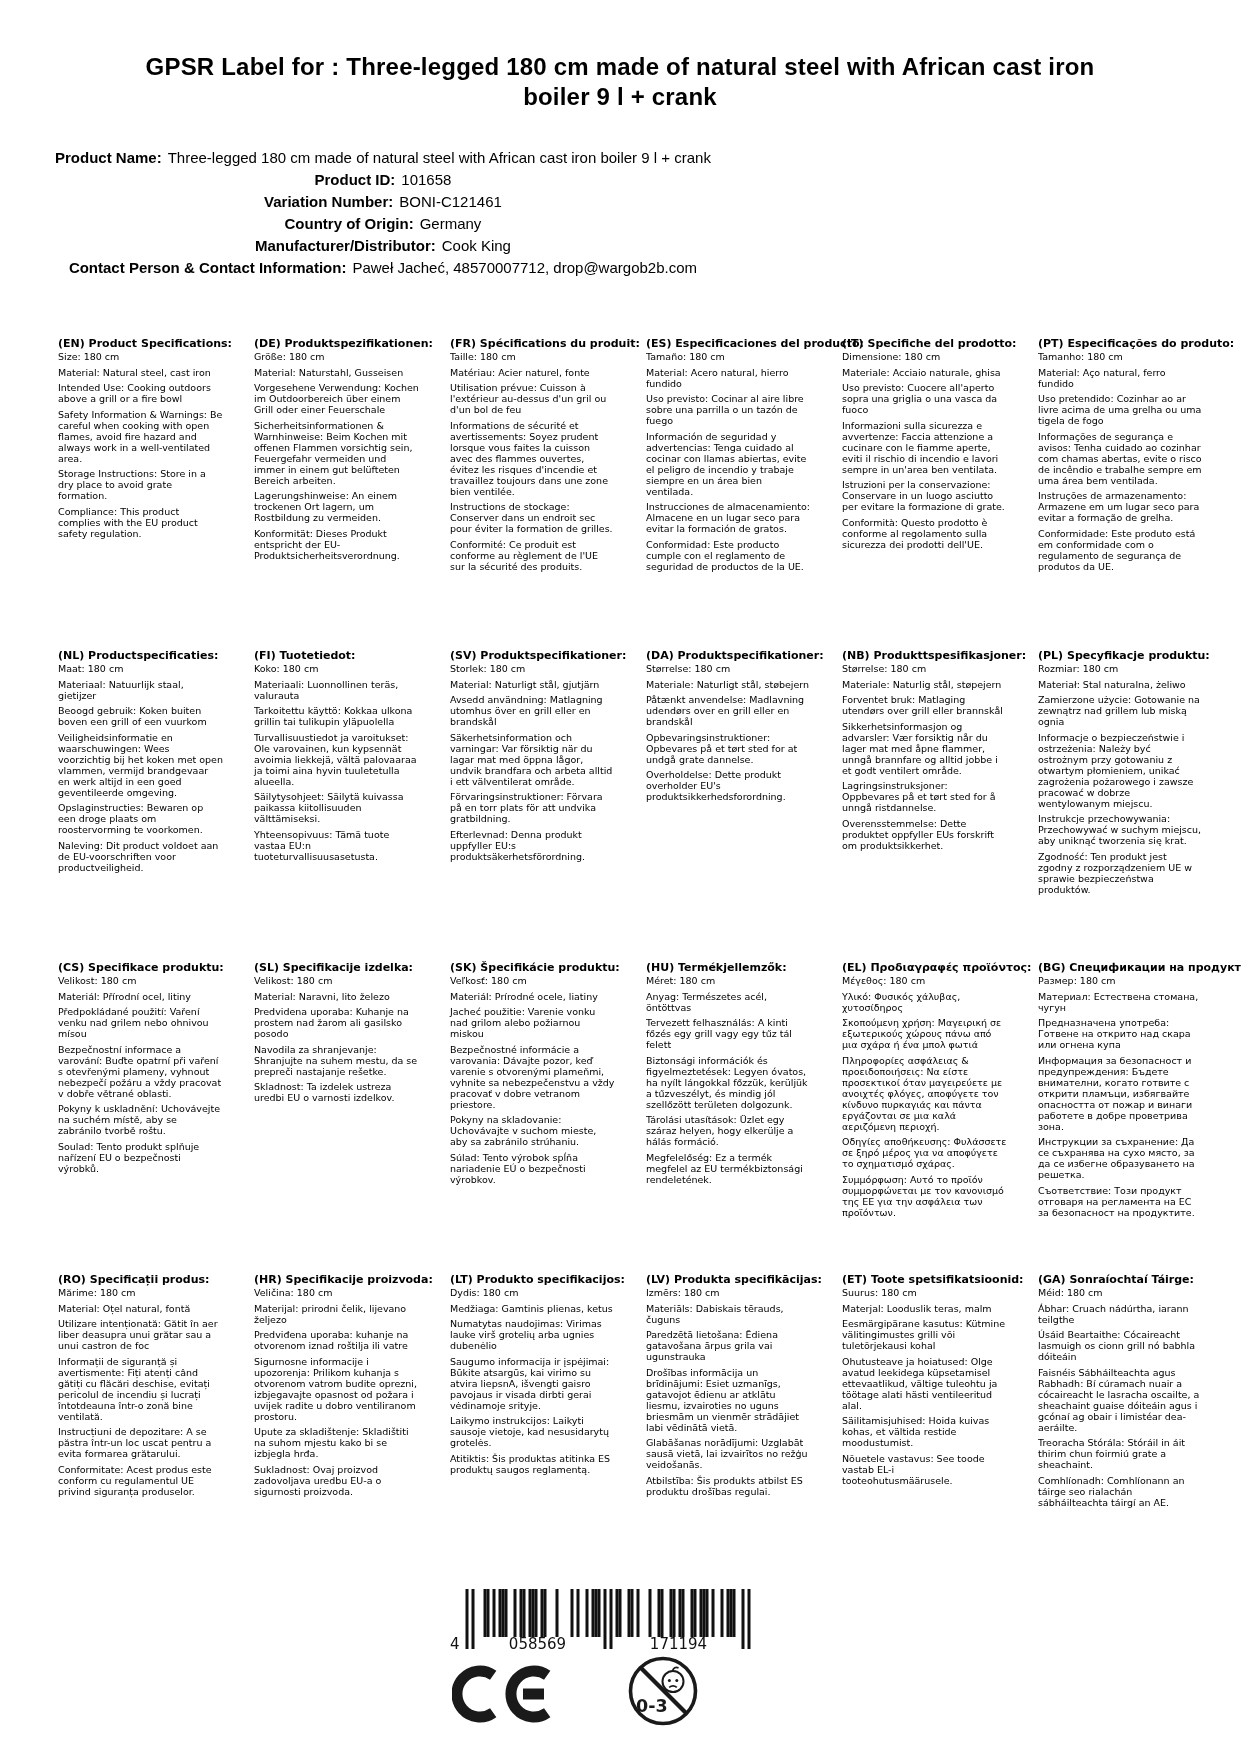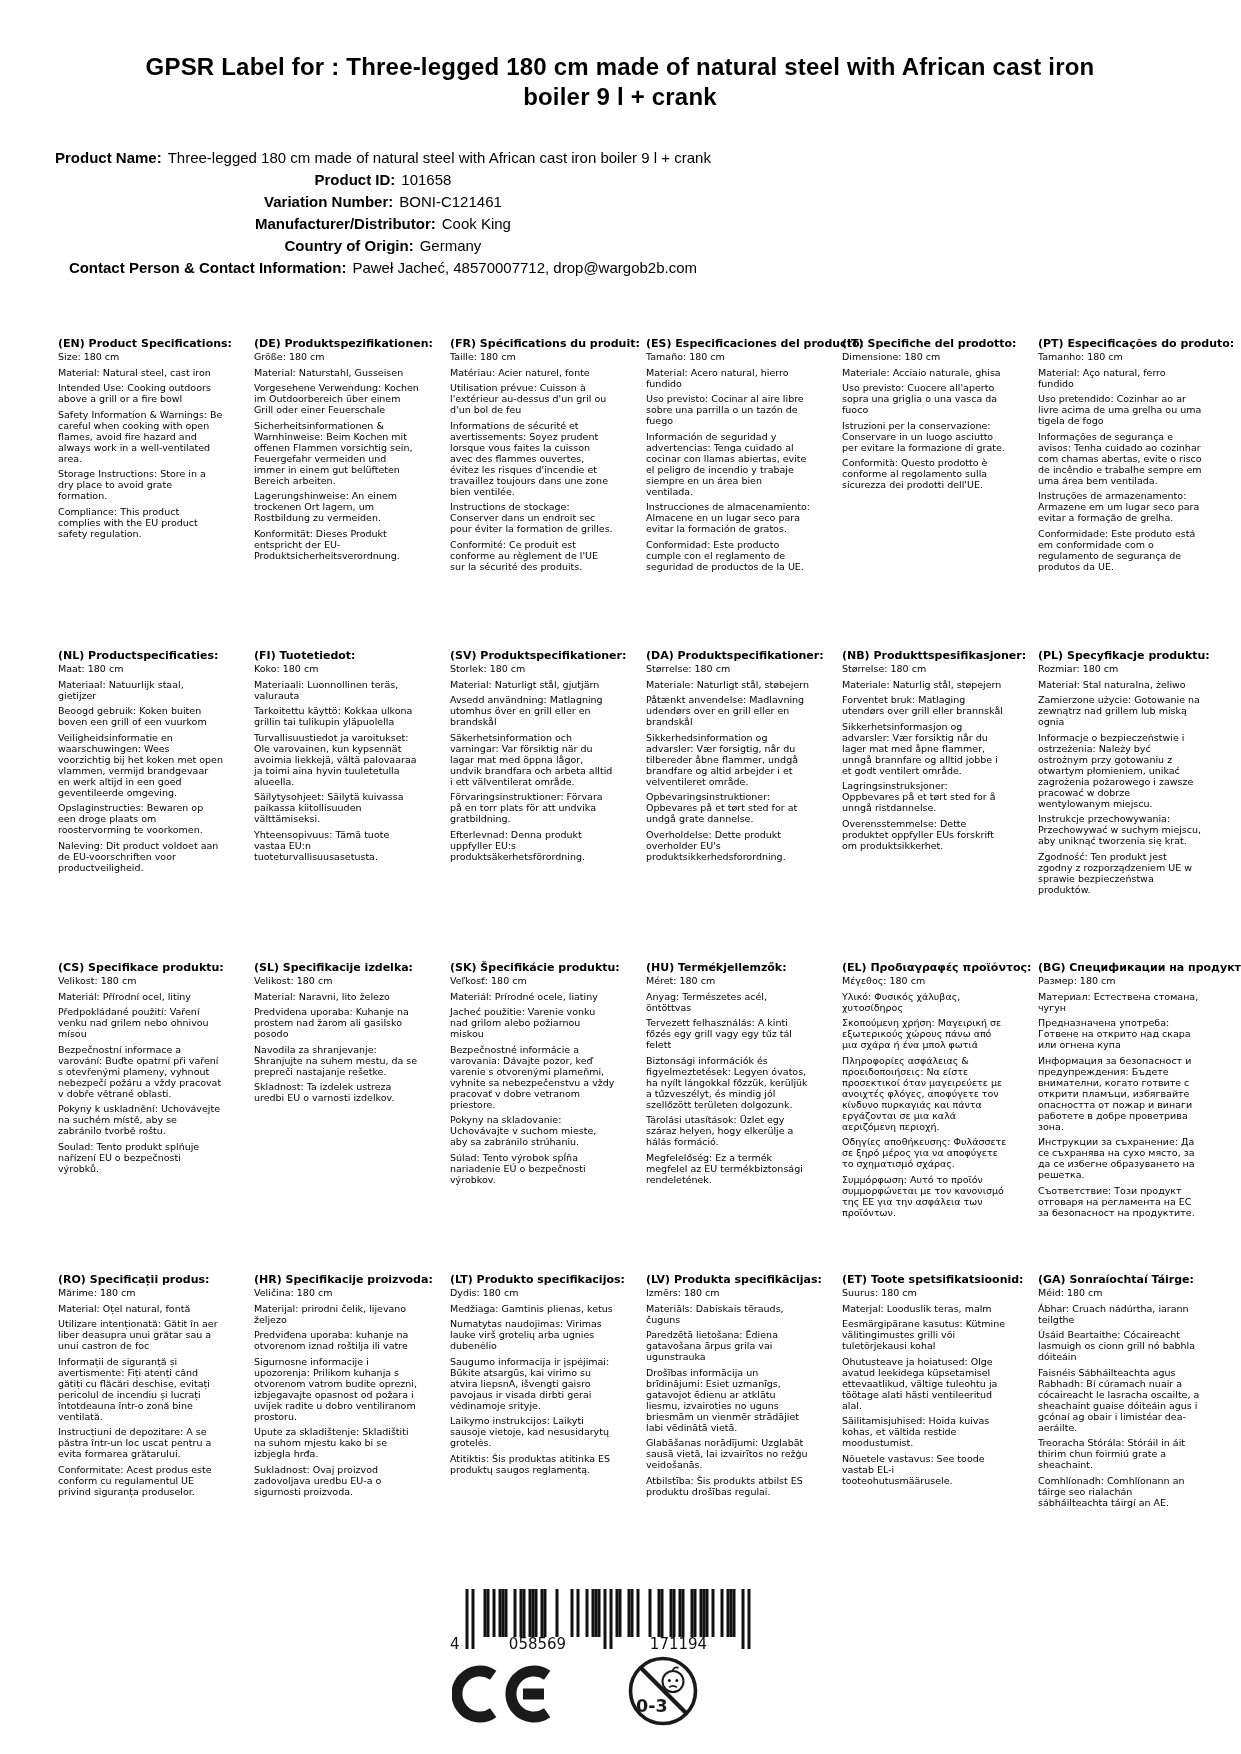--- a/index.html
+++ b/index.html
@@ -48,22 +48,22 @@
 <body>
 
 <div class="page">
 
   <h1 class="title">GPSR Label for : Three-legged 180 cm made of natural steel with African cast iron boiler 9 l + crank</h1>
 
   <div class="info" id="info">
       <div class="line"><span class="lbl">Product Name:</span><span>Three-legged 180 cm made of natural steel with African cast iron boiler 9 l + crank</span></div>
       <div class="line"><span class="lbl">Product ID:</span><span>101658</span></div>
       <div class="line"><span class="lbl">Variation Number:</span><span>BONI-C121461</span></div>
+      <div class="line"><span class="lbl">Country of Origin:</span><span>Germany</span></div>
       <div class="line"><span class="lbl">Manufacturer/Distributor:</span><span>Cook King</span></div>
-      <div class="line"><span class="lbl">Country of Origin:</span><span>Germany</span></div>
       <div class="line"><span class="lbl">Contact Person &amp; Contact Information:</span><span>Paweł Jacheć, 48570007712, drop@wargob2b.com</span></div>
     </div>
 
   <div class="grid" id="grid">
       <section class="block">
         <h3>(EN) Product Specifications:</h3>
         <p>Size: 180 cm</p>
         <p>Material: Natural steel, cast iron</p>
         <p>Intended Use: Cooking outdoors above a grill or a fire bowl</p>
         <p>Safety Information &amp; Warnings: Be careful when cooking with open flames, avoid fire hazard and always work in a well-ventilated area.</p>
@@ -95,20 +95,21 @@
         <p>Uso previsto: Cocinar al aire libre sobre una parrilla o un tazón de fuego</p>
         <p>Información de seguridad y advertencias: Tenga cuidado al cocinar con llamas abiertas, evite el peligro de incendio y trabaje siempre en un área bien ventilada.</p>
         <p>Instrucciones de almacenamiento: Almacene en un lugar seco para evitar la formación de gratos.</p>
         <p>Conformidad: Este producto cumple con el reglamento de seguridad de productos de la UE.</p>
       </section>
       <section class="block">
         <h3>(IT) Specifiche del prodotto:</h3>
         <p>Dimensione: 180 cm</p>
         <p>Materiale: Acciaio naturale, ghisa</p>
         <p>Uso previsto: Cuocere all'aperto sopra una griglia o una vasca da fuoco</p>
+        <p>Informazioni sulla sicurezza e avvertenze: Faccia attenzione a cucinare con le fiamme aperte, eviti il rischio di incendio e lavori sempre in un'area ben ventilata.</p>
         <p>Istruzioni per la conservazione: Conservare in un luogo asciutto per evitare la formazione di grate.</p>
         <p>Conformità: Questo prodotto è conforme al regolamento sulla sicurezza dei prodotti dell'UE.</p>
       </section>
       <section class="block">
         <h3>(PT) Especificações do produto:</h3>
         <p>Tamanho: 180 cm</p>
         <p>Material: Aço natural, ferro fundido</p>
         <p>Uso pretendido: Cozinhar ao ar livre acima de uma grelha ou uma tigela de fogo</p>
         <p>Informações de segurança e avisos: Tenha cuidado ao cozinhar com chamas abertas, evite o risco de incêndio e trabalhe sempre em uma área bem ventilada.</p>
         <p>Instruções de armazenamento: Armazene em um lugar seco para evitar a formação de grelha.</p>
@@ -139,21 +140,20 @@
         <p>Avsedd användning: Matlagning utomhus över en grill eller en brandskål</p>
         <p>Säkerhetsinformation och varningar: Var försiktig när du lagar mat med öppna lågor, undvik brandfara och arbeta alltid i ett välventilerat område.</p>
         <p>Förvaringsinstruktioner: Förvara på en torr plats för att undvika gratbildning.</p>
         <p>Efterlevnad: Denna produkt uppfyller EU:s produktsäkerhetsförordning.</p>
       </section>
       <section class="block">
         <h3>(DA) Produktspecifikationer:</h3>
         <p>Størrelse: 180 cm</p>
         <p>Materiale: Naturligt stål, støbejern</p>
         <p>Påtænkt anvendelse: Madlavning udendørs over en grill eller en brandskål</p>
-        <p>Sikkerhedsinformation og advarsler: Vær forsigtig, når du tilbereder åbne flammer, undgå brandfare og altid arbejder i et velventileret område.</p>
         <p>Opbevaringsinstruktioner: Opbevares på et tørt sted for at undgå grate dannelse.</p>
         <p>Overholdelse: Dette produkt overholder EU's produktsikkerhedsforordning.</p>
       </section>
       <section class="block">
         <h3>(NB) Produkttspesifikasjoner:</h3>
         <p>Størrelse: 180 cm</p>
         <p>Materiale: Naturlig stål, støpejern</p>
         <p>Forventet bruk: Matlaging utendørs over grill eller brannskål</p>
         <p>Sikkerhetsinformasjon og advarsler: Vær forsiktig når du lager mat med åpne flammer, unngå brannfare og alltid jobbe i et godt ventilert område.</p>
         <p>Lagringsinstruksjoner: Oppbevares på et tørt sted for å unngå ristdannelse.</p>

